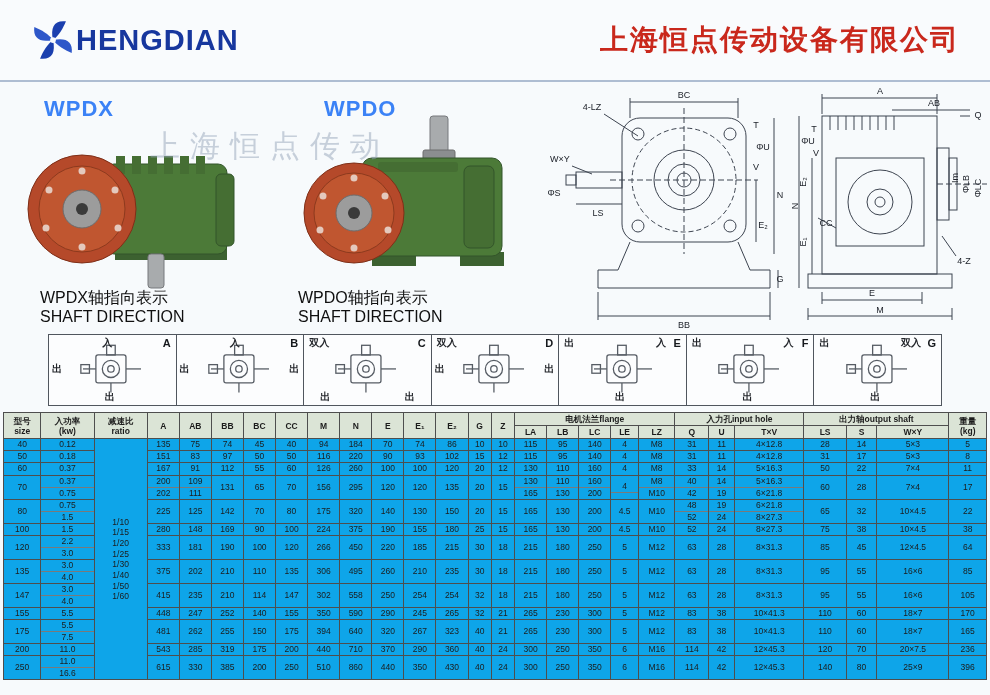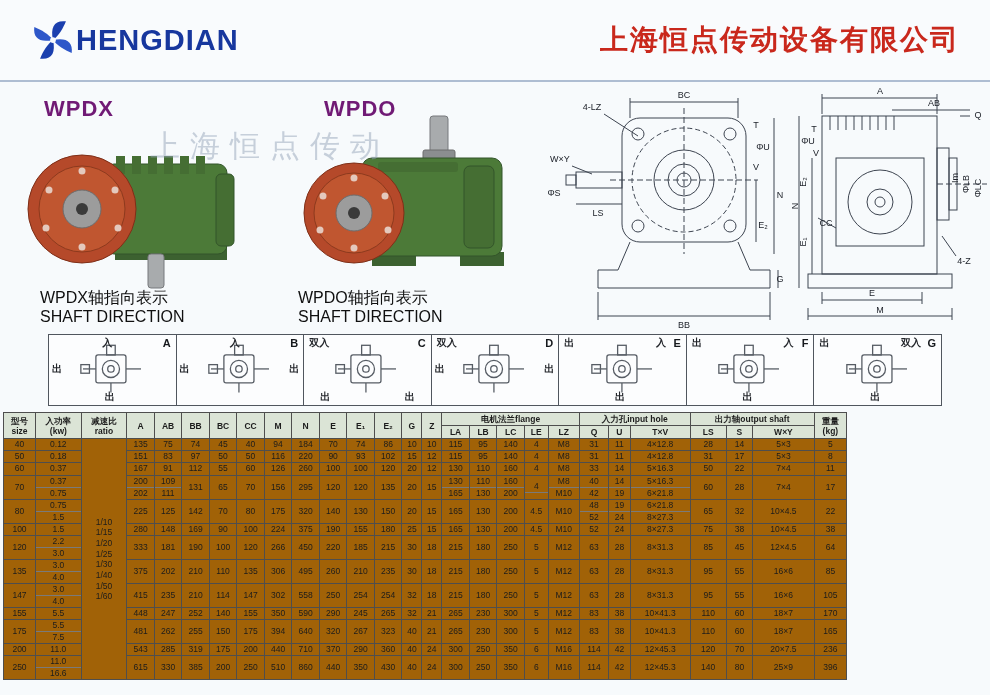--- a/index.html
+++ b/index.html
@@ -8,21 +8,21 @@
   .page{position:relative;width:990px;height:695px;margin:0 auto;background:#f7fafc;overflow:hidden}
 
   
   .page-header{position:absolute;top:0;left:0;right:0;height:82px;display:flex;align-items:center;
     justify-content:space-between;padding:0 30px;border-bottom:2px solid #aebdd2;background:#f9fbfd}
   .brand{display:flex;align-items:center;gap:0}
   .brand-name{font-size:29px;font-weight:bold;color:#17379e;letter-spacing:1px}
   .company-name{font-size:28px;font-weight:bold;color:#c9281c;letter-spacing:2px}
 
   
-  .model-label{position:absolute;font-size:22px;font-weight:bold;color:#701a75;letter-spacing:1px}
+  .model-label{position:absolute;font-size:22px;font-weight:bold;color:#3b82f6;letter-spacing:1px}
   #wpdx-label{left:44px;top:96px}
   #wpdo-label{left:324px;top:96px}
   .product-img{position:absolute}
   #wpdx-img{left:20px;top:116px}
   #wpdo-img{left:282px;top:110px}
   .caption{position:absolute;font-size:16px;font-weight:normal;line-height:1.2;color:#101010}
   #wpdx-caption{left:40px;top:288px}
   #wpdo-caption{left:298px;top:288px}
   .watermark{position:absolute;left:150px;top:126px;font-size:30px;font-weight:normal;color:#96a5ba;
     opacity:.5;letter-spacing:10px;z-index:5;pointer-events:none}
@@ -46,22 +46,22 @@
   .pos-t{top:1px;left:42%}
   .pos-tl{top:1px;left:5px}
   .pos-tr{top:1px;right:20px}
   .pos-l{top:38%;left:3px}
   .pos-r{top:38%;right:4px}
   .pos-b{bottom:1px;left:44%}
   .pos-bl{bottom:1px;left:16px}
   .pos-br{bottom:1px;right:16px}
 
   
-  #spec-table{position:absolute;left:3px;top:412px;width:844px;border-collapse:collapse;
-    font-size:8.5px;color:#1c1c1c;background:#a16207}
+  #spec-table{position:absolute;left:3px;top:412px;width:984px;border-collapse:collapse;
+    font-size:8.5px;color:#1c1c1c;background:#0ea5e9}
   #spec-table th,#spec-table td{border:1px solid #4e4e4e;text-align:center;padding:0 1px;
     line-height:1.3;white-space:nowrap}
   #spec-table th{background:#dbe4d6;font-weight:bold;white-space:pre-line;line-height:1.2;padding:1px 1px}
   #spec-table td.multi{padding:0}
   #spec-table td.multi div{line-height:1.3;padding:0 1px}
   #spec-table td.multi div + div{border-top:1px solid #7a7a7a}
   .ratio-cell{white-space:pre-line !important;vertical-align:middle;line-height:1.25 !important}
 </style>
 </head>
 <body>

